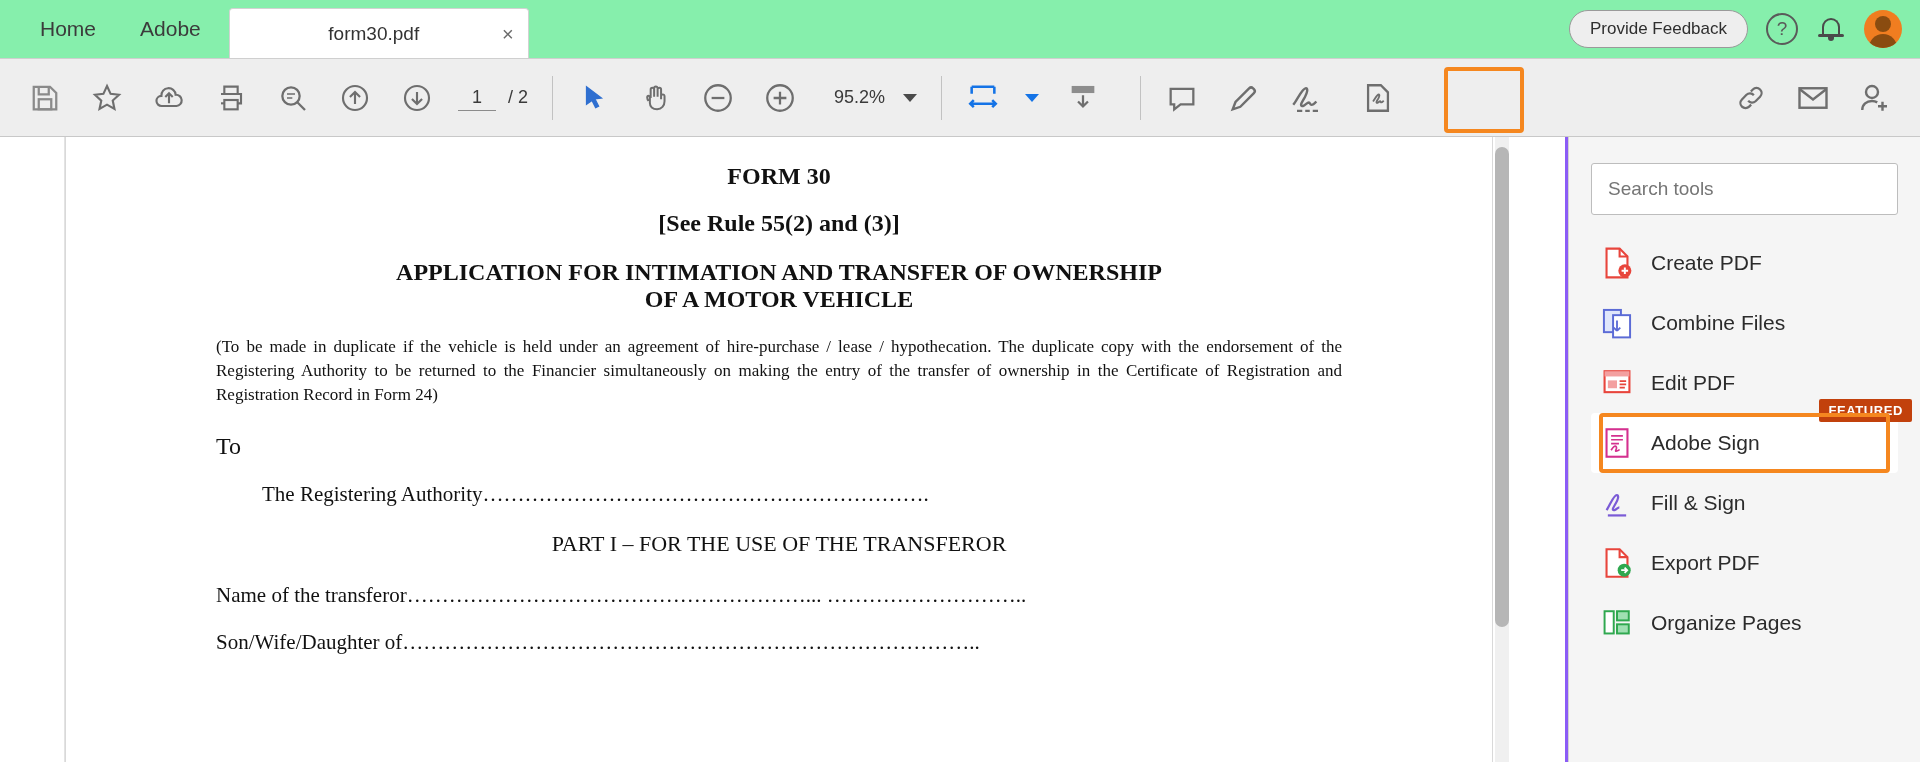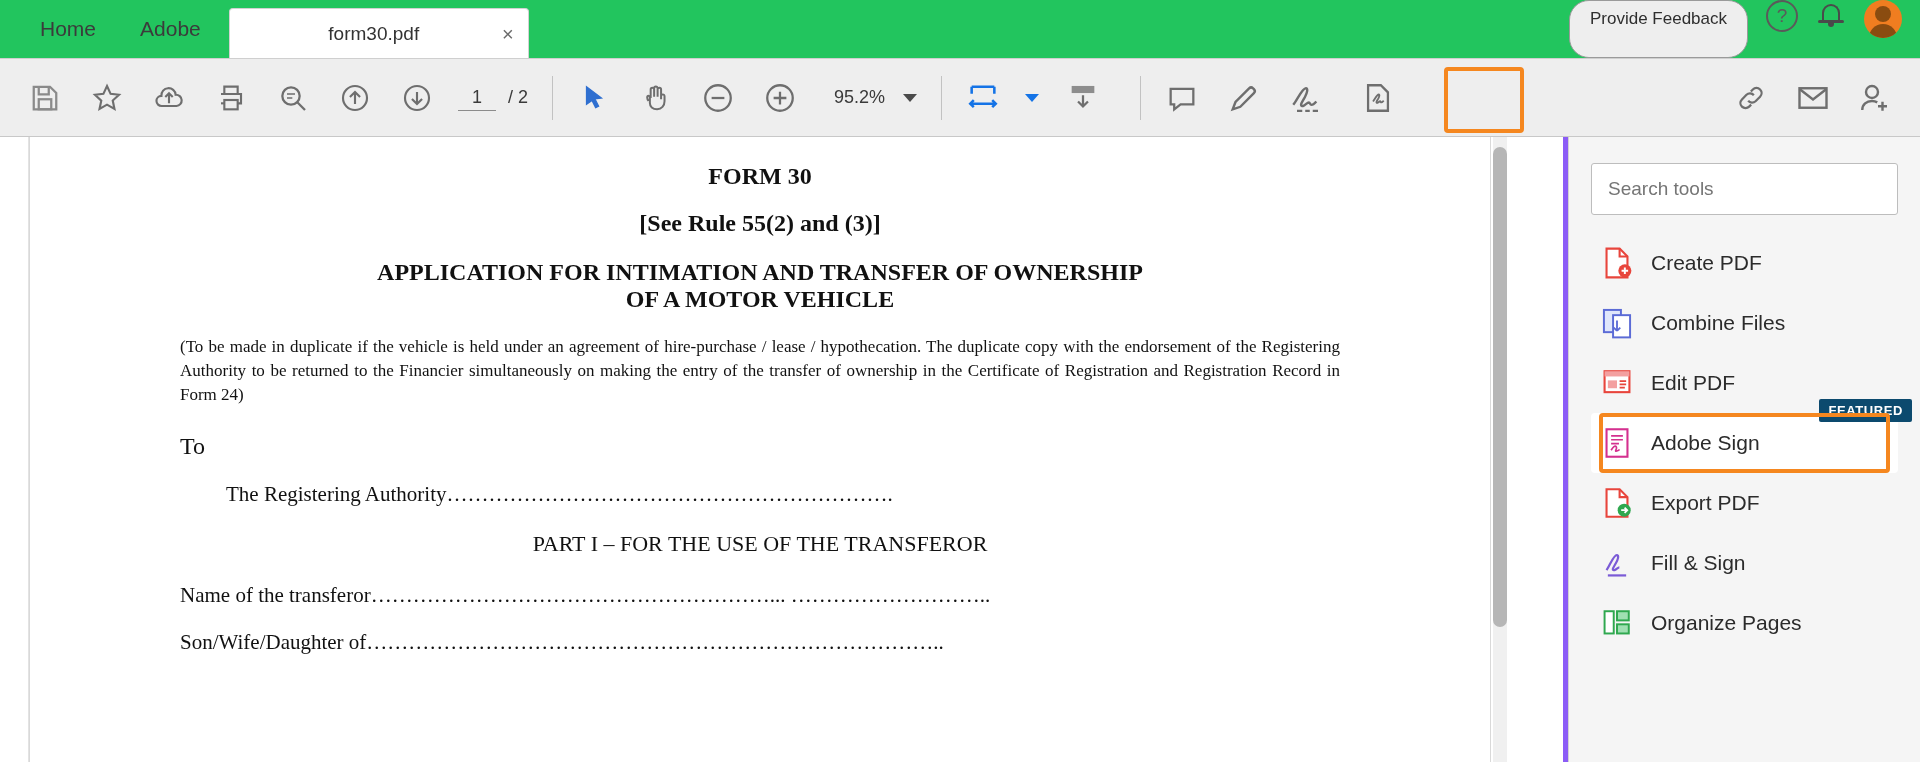--- a/index.html
+++ b/index.html
@@ -19,21 +19,21 @@
     height: 762px;
     display: flex;
     flex-direction: column;
     position: relative;
     background: #ffffff;
   }
 
   
   .titlebar {
     height: 58px;
-    background: #22c55e;
+    background: #86efac;
     display: flex;
     align-items: flex-end;
     position: relative;
     border-bottom: 1px solid #cfcfcf;
     flex: 0 0 58px;
   }
   .menu-group {
     display: flex;
     align-items: center;
     height: 58px;
@@ -72,20 +72,21 @@
     top: 50%;
     transform: translateY(-50%);
     font-size: 20px;
     color: #6b6b6b;
     line-height: 1;
     cursor: pointer;
   }
   .titlebar-right {
     margin-left: auto;
     display: flex;
+    align-items: center;
     gap: 18px;
     padding-right: 18px;
     height: 58px;
   }
   .feedback-btn {
     border: 1px solid #9a9a9a;
     border-radius: 20px;
     background: #eeeeee;
     color: #2f2f2f;
     font-size: 17px;
@@ -261,21 +262,22 @@
     display: flex;
     min-height: 0;
     background: #ffffff;
     position: relative;
   }
   .doc-pane {
     flex: 1;
     position: relative;
     background: #ffffff;
     overflow: hidden;
-    border-right: 5px solid #8b5cf6;
+    border-right: 3px solid #8b5cf6;
+    margin-left: 36px;
   }
   .left-rail {
     position: absolute;
     left: 0;
     top: 0;
     bottom: 0;
     width: 28px;
     background: #ffffff;
     border-right: 1px solid #e3e3e3;
   }
@@ -409,21 +411,21 @@
   .tool-icon {
     width: 32px;
     height: 34px;
     position: relative;
     flex: 0 0 32px;
   }
   .featured-badge {
     position: absolute;
     right: -14px;
     top: -14px;
-    background: #0c4a6e;
+    background: #c2410c;
     color: #ffffff;
     font-size: 13px;
     font-weight: bold;
     letter-spacing: 0.6px;
     padding: 4px 9px;
     border-radius: 2px;
   }
   #sign-highlight {
     position: absolute;
     left: 8px;
@@ -704,38 +706,38 @@
               <path d="M7.5 18.5c1.5-2.5 3-4 4-2.5.8 1.2-1 2.6-.5 3.2.6.7 2-1 3-1" stroke="#d4308f" stroke-width="1.3"></path>
             </svg>
           </span>
           <span class="tool-label">Adobe Sign</span>
           <span class="featured-badge">FEATURED</span>
           <span id="sign-highlight"></span>
         </div>
 
         <div class="tool-item">
           <span class="tool-icon">
+            <svg width="32" height="34" viewBox="0 0 24 26" fill="none" stroke="#7b5bd6" stroke-width="1.7">
+              <path d="M4 18.5c2.5-3.5 5.5-12 8-11.5 1.6.3.8 3.2-.8 6-1.2 2.2-2.4 3.8-2.4 4.7 0 .7.7 1 1.6.6 1.3-.6 2.4-2 3.4-2"></path>
+              <path d="M5 22.5h14"></path>
+            </svg>
+          </span>
+          <span class="tool-label">Fill &amp; Sign</span>
+        </div>
+
+        <div class="tool-item">
+          <span class="tool-icon">
             <svg width="32" height="34" viewBox="0 0 24 26" fill="none">
               <path d="M4 2.5h10l6 6v15H4z" fill="#fff" stroke="#e8453c" stroke-width="1.6"></path>
               <path d="M14 2.5v6h6" stroke="#e8453c" stroke-width="1.6"></path>
               <circle cx="17.5" cy="18.5" r="5" fill="#2fa84f"></circle>
               <path d="M15.2 18.5h4.6M17.8 16.5l2 2-2 2" stroke="#fff" stroke-width="1.4"></path>
             </svg>
           </span>
           <span class="tool-label">Export PDF</span>
-        </div>
-
-        <div class="tool-item">
-          <span class="tool-icon">
-            <svg width="32" height="34" viewBox="0 0 24 26" fill="none" stroke="#7b5bd6" stroke-width="1.7">
-              <path d="M4 18.5c2.5-3.5 5.5-12 8-11.5 1.6.3.8 3.2-.8 6-1.2 2.2-2.4 3.8-2.4 4.7 0 .7.7 1 1.6.6 1.3-.6 2.4-2 3.4-2"></path>
-              <path d="M5 22.5h14"></path>
-            </svg>
-          </span>
-          <span class="tool-label">Fill &amp; Sign</span>
         </div>
 
         <div class="tool-item">
           <span class="tool-icon">
             <svg width="32" height="34" viewBox="0 0 24 26" fill="none">
               <rect x="2.5" y="4" width="7" height="17" fill="#fff" stroke="#2fa84f" stroke-width="1.5"></rect>
               <rect x="12" y="4" width="9" height="7" fill="#9fe0b2" stroke="#2fa84f" stroke-width="1.5"></rect>
               <rect x="12" y="14" width="9" height="7" fill="#9fe0b2" stroke="#2fa84f" stroke-width="1.5"></rect>
             </svg>
           </span>

